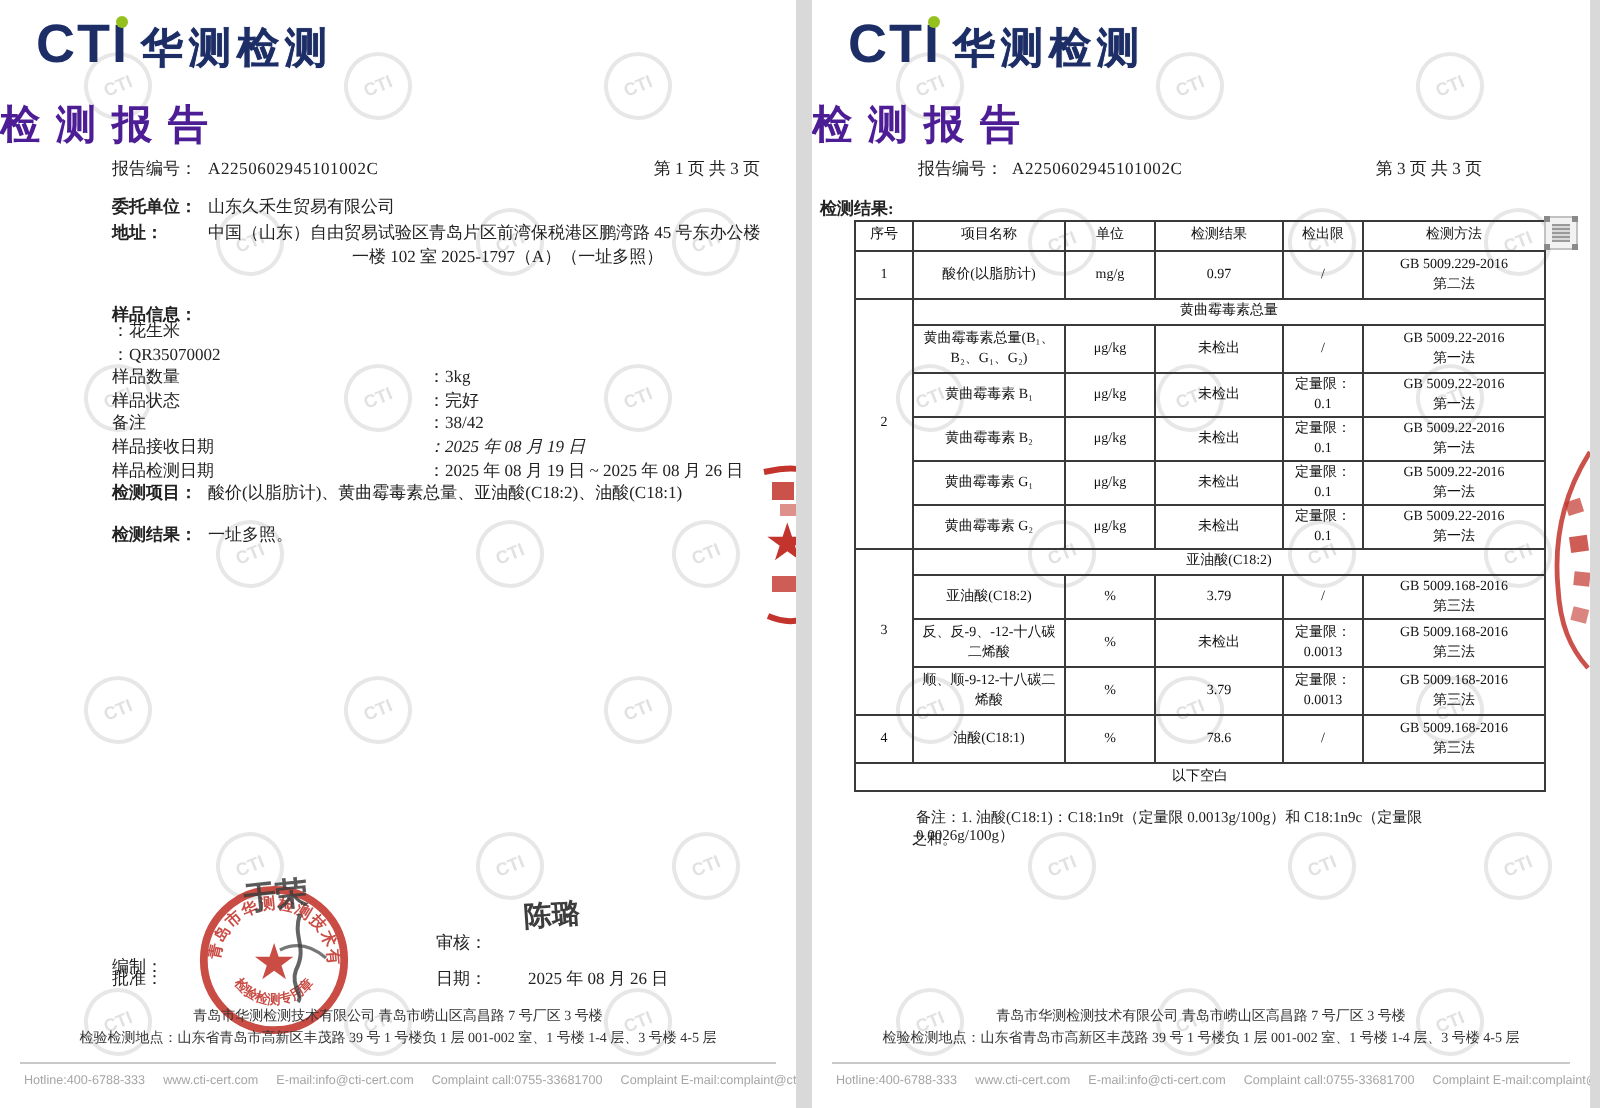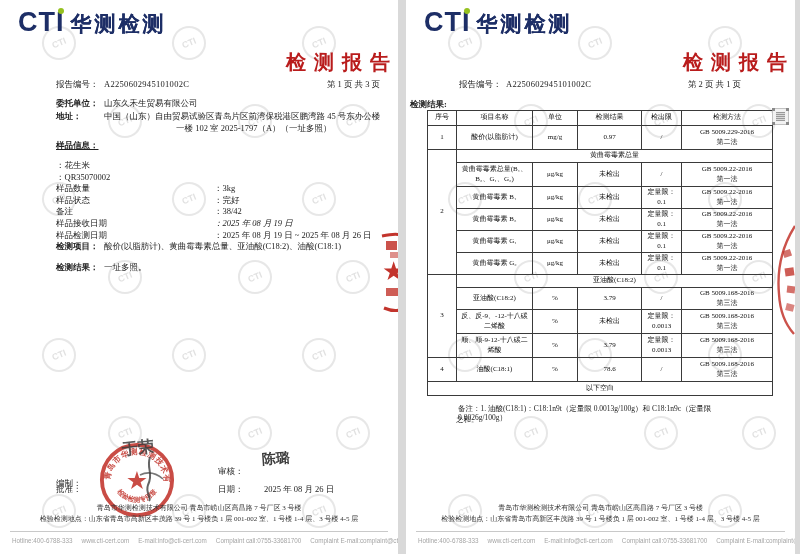--- a/index.html
+++ b/index.html
@@ -11,22 +11,22 @@
   .inner{position:absolute;inset:0;z-index:1;}
   .wm{position:absolute;width:30px;height:30px;border:2px solid rgba(176,176,176,.30);border-radius:50%;
       color:rgba(176,176,176,.38);font:700 9px "Liberation Sans",sans-serif;display:flex;align-items:center;
       justify-content:center;transform:rotate(-22deg);z-index:0;pointer-events:none;}
   
   .logo{position:absolute;top:9px;left:18px;display:flex;align-items:flex-end;gap:6px;}
   .logo-cti{position:relative;font:900 27px/1 "Liberation Sans",sans-serif;color:#1d2e66;letter-spacing:1px;}
   .logo-dot{position:absolute;top:-1px;right:1px;width:6px;height:6px;border-radius:50%;background:#95c11f;}
   .logo-cn{font-weight:700;font-size:21px;color:#1d2e66;letter-spacing:3px;line-height:1;padding-bottom:1px;
            text-shadow:0 0 .4px #1d2e66;}
-  .title{position:absolute;top:49px;left:0;right:0;text-align:right;font-size:20px;font-weight:700;
-         letter-spacing:8px;color:#b91c1c;}
+  .title{position:absolute;top:49px;left:0;right:0;text-align:left;font-size:20px;font-weight:700;
+         letter-spacing:8px;color:#4c1d95;}
   .line{position:absolute;font-size:8.5px;line-height:1.25;}
   .b{font-weight:700;}
   
   .kv-row{display:flex;height:11.6px;font-size:8.5px;}
   .kv-label{width:158px;}
   
   .sig-text{font-family:"DejaVu Sans",sans-serif;font-weight:700;color:#3d3d3d;}
   
   .foot-center{position:absolute;left:8px;right:8px;text-align:center;font-size:7px;color:#333;}
   .foot-rule{position:absolute;left:10px;right:10px;top:531px;border-top:1px solid #c9c9c9;}
@@ -73,21 +73,21 @@
       <div class="line" style="top:79px;left:104px;letter-spacing:.3px;">A2250602945101002C</div>
       <div class="line" style="top:79px;left:270px;width:110px;text-align:right;">第 1 页 共 3 页</div>
 
       <div class="line b" style="top:98px;left:56px;">委托单位：</div>
       <div class="line" style="top:98px;left:104px;">山东久禾生贸易有限公司</div>
 
       <div class="line b" style="top:111px;left:56px;">地址：</div>
       <div class="line" style="top:111px;left:104px;width:282px;">中国（山东）自由贸易试验区青岛片区前湾保税港区鹏湾路 45 号东办公楼</div>
       <div class="line" style="top:123px;left:128px;margin-left:48px;">一楼 102 室 2025-1797（A）（一址多照）</div>
 
-      <div class="line b" style="top:140px;left:56px;text-decoration:underline;">样品信息：</div>
+      <div class="line b" style="top:152px;left:56px;">样品信息：</div>
 
       <div class="line" style="top:160px;left:56px;right:14px;">
         <div class="kv-row">
           <span><span>：</span><span>花生米</span></span>
         </div>
         <div class="kv-row">
           <span><span>：</span><span>QR35070002</span></span>
         </div>
         <div class="kv-row">
           <span class="kv-label">样品数量</span>
@@ -195,21 +195,21 @@
         <span class="logo-cti">
           <span>CTI</span><span class="logo-dot"></span>
         </span>
         <span class="logo-cn">华测检测</span>
       </div>
 
       <div class="title">检测报告</div>
 
       <div class="line" style="top:79px;left:53px;">报告编号：</div>
       <div class="line" style="top:79px;left:100px;letter-spacing:.3px;">A2250602945101002C</div>
-      <div class="line" style="top:79px;left:230px;width:105px;text-align:right;">第 2 页 共 1 页</div>
+      <div class="line" style="top:79px;left:230px;width:105px;text-align:right;">第 3 页 共 3 页</div>
 
       <div class="line b" style="top:99px;left:4px;">检测结果:</div>
 
       <table class="results" style="position:absolute;top:110px;left:21px;">
         <colgroup>
             <col style="width:29px">
             <col style="width:76px">
             <col style="width:45px">
             <col style="width:64px">
             <col style="width:40px">

